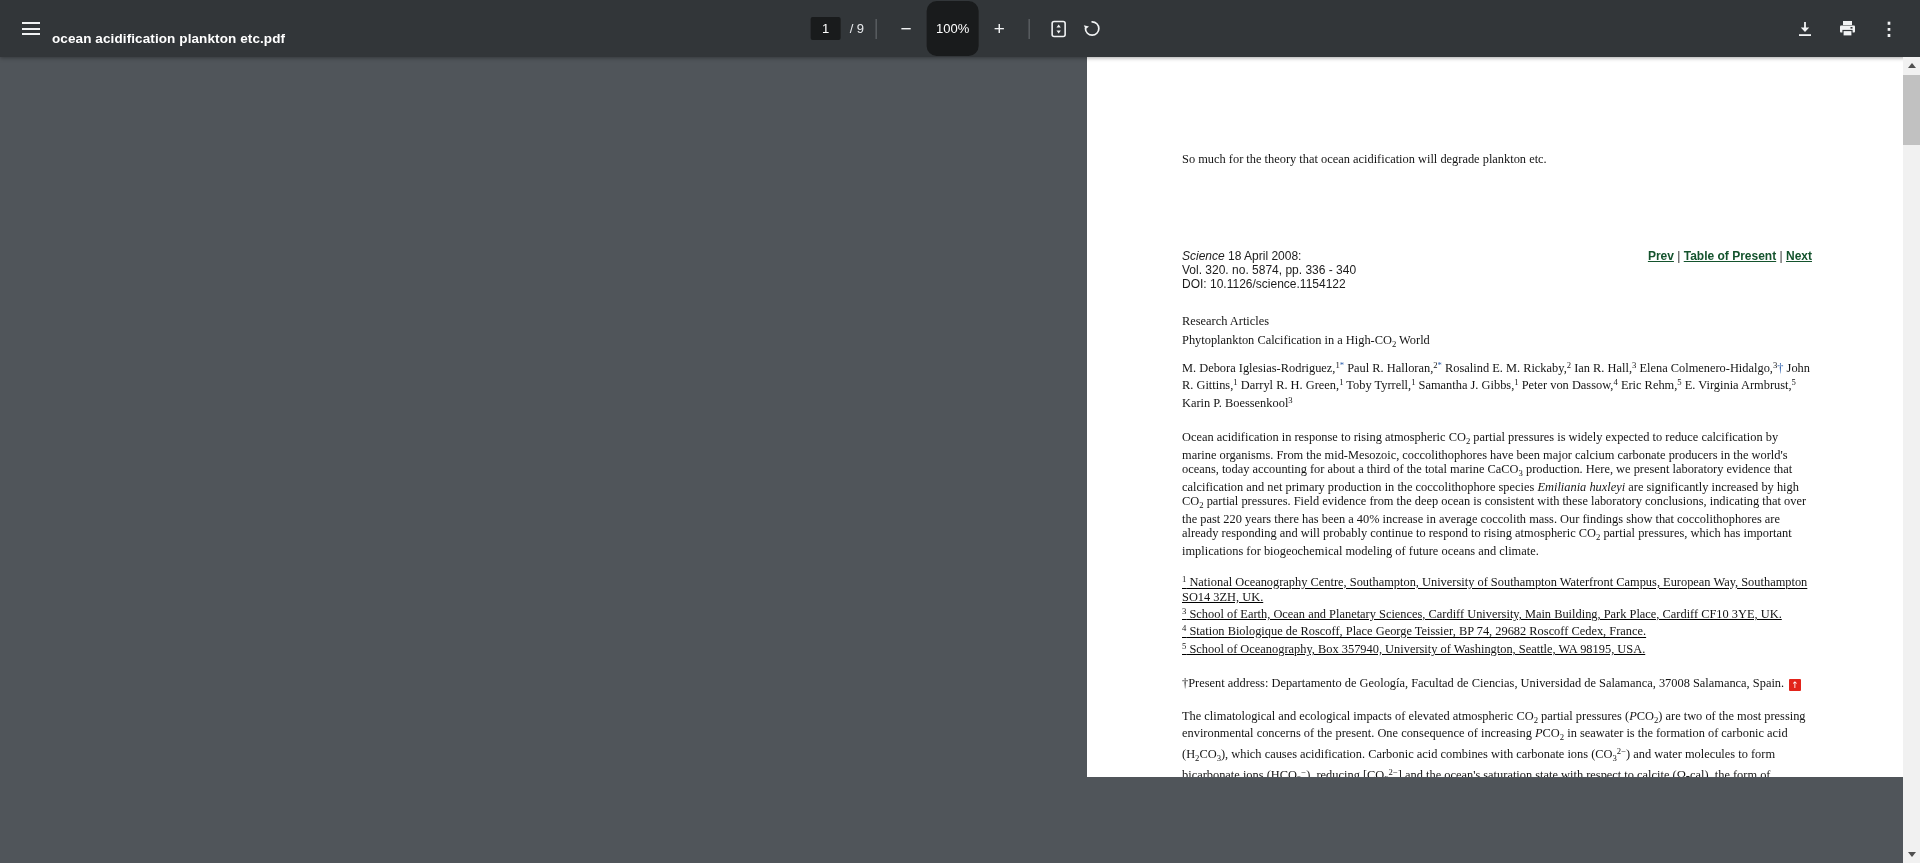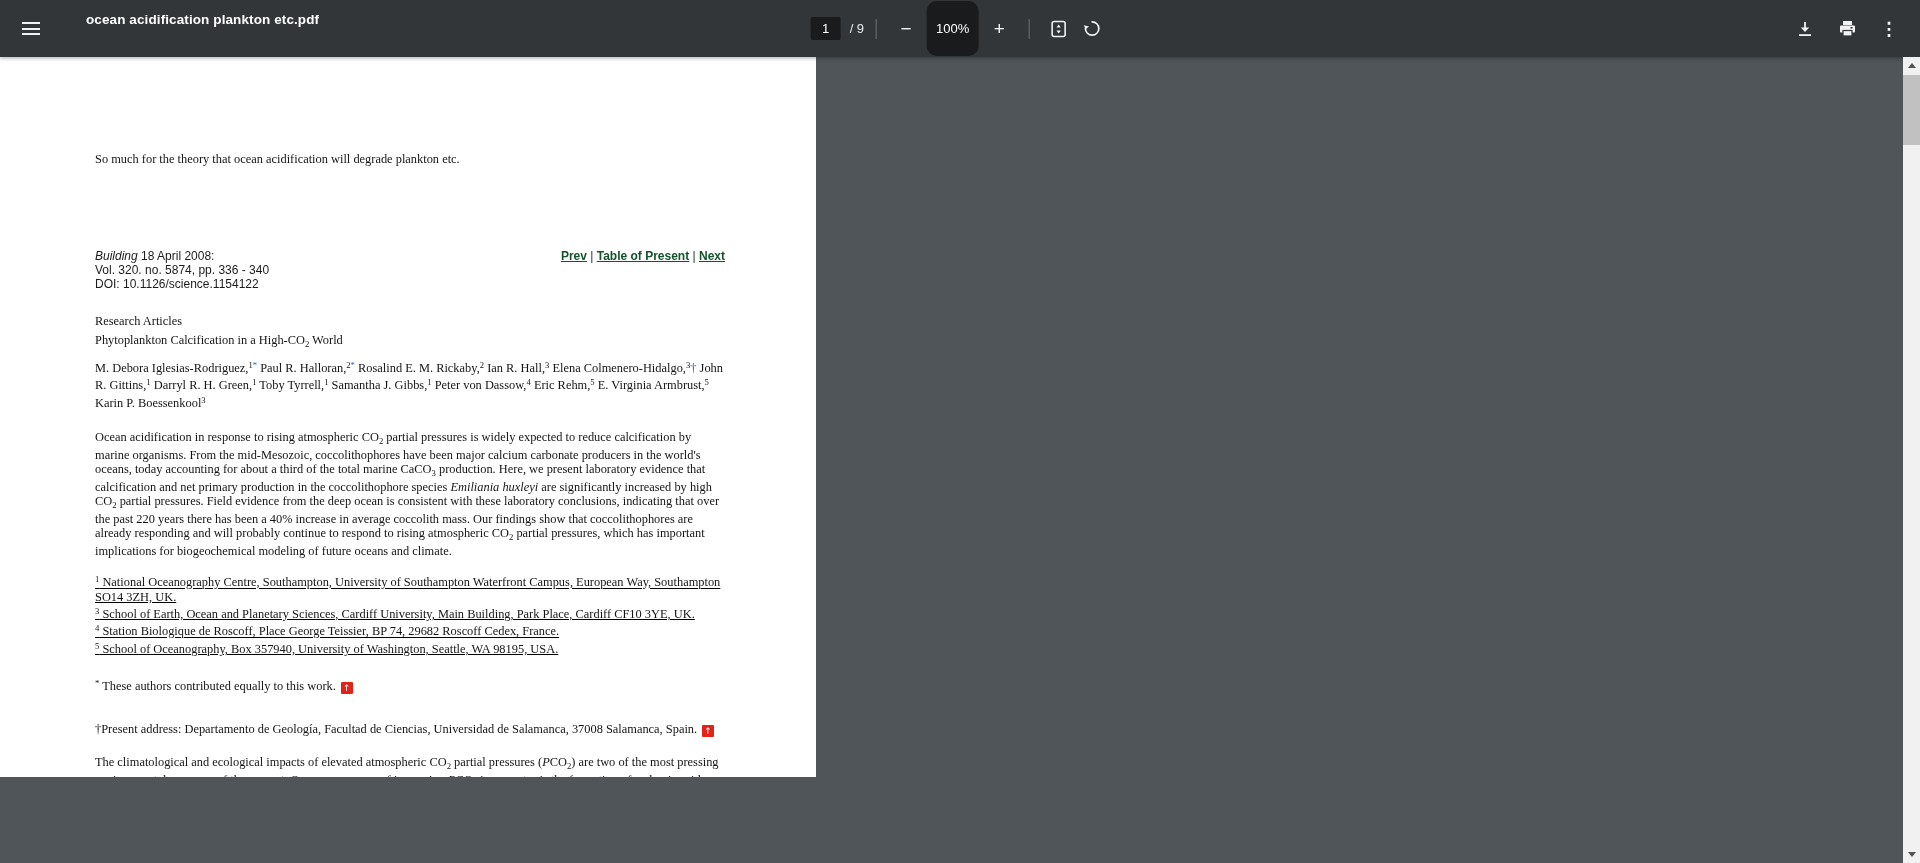--- a/index.html
+++ b/index.html
@@ -3,21 +3,21 @@
 <meta charset="utf-8">
 <style>
   * { margin:0; padding:0; box-sizing:border-box; }
   html,body { width:1920px; height:863px; overflow:hidden; background:#50555a;
               font-family:"Liberation Sans", sans-serif; }
 
   
   .toolbar { position:fixed; top:0; left:0; width:1920px; height:57px;
              background:#323639; display:flex; align-items:center;
              padding:0 14px; z-index:30; box-shadow:0 1px 4px rgba(0,0,0,.35); }
-  .tb-left { display:flex; align-items:flex-start; gap:38px; }
+  .tb-left { display:flex; align-items:flex-end; gap:4px; }
   .icon-btn { background:transparent; border:none; color:#f1f3f4; width:34px; height:34px;
               display:flex; align-items:center; justify-content:center; cursor:pointer;
               border-radius:50%; font-family:"Liberation Sans",sans-serif; }
   .hamburger { display:flex; flex-direction:column; gap:3.5px; }
   .hamburger i { display:block; width:18px; height:2px; background:#f1f3f4; }
   .doc-title { color:#ffffff; font-size:13.5px; font-weight:700; letter-spacing:.1px; }
 
   .tb-center { position:absolute; left:50%; transform:translateX(-50%);
                display:flex; align-items:center; height:57px; }
   .page-input { width:30px; height:23px; background:#191b1c; border:none; border-radius:2px;
@@ -27,21 +27,21 @@
   .tb-sep { width:1px; height:20px; background:#6c7074; margin:0 12px; }
   .glyph { font-size:19px; line-height:1; }
   .zoom-display { background:#191b1c; border-radius:10px; color:#fff; font-size:13px;
                   padding:20px 9px; margin:0 4px; }
   .tb-right { margin-left:auto; display:flex; align-items:center; gap:8px; }
   .tb-right .glyph { font-size:18px; font-weight:700; }
   svg.tbi { display:block; }
 
   
   .canvas { position:fixed; top:57px; left:0; width:1903px; height:720px;
-            background:#50555a; overflow:hidden; display:flex; justify-content:flex-start; }
+            background:#50555a; overflow:hidden; display:flex; justify-content:flex-end; }
   .page { width:816px; min-height:1120px; background:#ffffff; flex:0 0 auto;
           padding:95px 91px 40px 95px; }
   .serif { font-family:"Liberation Serif","DejaVu Serif",serif; font-size:12.4px;
            line-height:14.2px; color:#141414; }
   .sans  { font-family:"Liberation Sans",sans-serif; font-size:12px;
            line-height:13.8px; color:#1c1c1c; }
 
   .headline { margin-bottom:84px; }
   .cite-row { display:flex; justify-content:space-between; align-items:flex-start; }
   .nav a { color:#14532d; font-weight:700; text-decoration:underline; cursor:pointer; }
@@ -138,42 +138,41 @@
   </div>
 </header>
 
 <main class="canvas">
   <div class="page">
 
     <p class="serif headline">So much for the theory that ocean acidification will degrade plankton etc.</p>
 
     <div class="cite-row">
       <div class="sans">
-        <div><span class="i">Building</span> 18 April 2008:</div>
+        <div><span class="i">Science</span> 18 April 2008:</div>
         <div>Vol. 320. no. 5874, pp. 336 - 340</div>
         <div>DOI: 10.1126/science.1154122</div>
       </div>
       <div class="sans nav">
         <a>Prev</a><span class="nsep"> | </span><a>Table of Present</a><span class="nsep"> | </span><a>Next</a>
       </div>
     </div>
 
     <p class="serif section">Research Articles</p>
     <p class="serif title">Phytoplankton Calcification in a High-CO<span class="sub">2</span> World</p>
     <p class="serif authors">M. Debora Iglesias-Rodriguez,<span class="sup">1</span><span class="sup link">*</span> Paul R. Halloran,<span class="sup">2</span><span class="sup link">*</span> Rosalind E. M. Rickaby,<span class="sup">2</span> Ian R. Hall,<span class="sup">3</span> Elena Colmenero-Hidalgo,<span class="sup">3</span><span class="link">†</span> John R. Gittins,<span class="sup">1</span> Darryl R. H. Green,<span class="sup">1</span> Toby Tyrrell,<span class="sup">1</span> Samantha J. Gibbs,<span class="sup">1</span> Peter von Dassow,<span class="sup">4</span> Eric Rehm,<span class="sup">5</span> E. Virginia Armbrust,<span class="sup">5</span> Karin P. Boessenkool<span class="sup">3</span></p>
     <p class="serif abstract">Ocean acidification in response to rising atmospheric CO<span class="sub">2</span> partial pressures is widely expected to reduce calcification by marine organisms. From the mid-Mesozoic, coccolithophores have been major calcium carbonate producers in the world's oceans, today accounting for about a third of the total marine CaCO<span class="sub">3</span> production. Here, we present laboratory evidence that calcification and net primary production in the coccolithophore species <span class="i">Emiliania huxleyi</span> are significantly increased by high CO<span class="sub">2</span> partial pressures. Field evidence from the deep ocean is consistent with these laboratory conclusions, indicating that over the past 220 years there has been a 40% increase in average coccolith mass. Our findings show that coccolithophores are already responding and will probably continue to respond to rising atmospheric CO<span class="sub">2</span> partial pressures, which has important implications for biogeochemical modeling of future oceans and climate.</p>
 
     <div class="affils">
       <p class="serif"><span class="sup">1</span> National Oceanography Centre, Southampton, University of Southampton Waterfront Campus, European Way, Southampton SO14 3ZH, UK.</p>
       <p class="serif"><span class="sup">3</span> School of Earth, Ocean and Planetary Sciences, Cardiff University, Main Building, Park Place, Cardiff CF10 3YE, UK.</p>
       <p class="serif"><span class="sup">4</span> Station Biologique de Roscoff, Place George Teissier, BP 74, 29682 Roscoff Cedex, France.</p>
       <p class="serif"><span class="sup">5</span> School of Oceanography, Box 357940, University of Washington, Seattle, WA 98195, USA.</p>
     </div>
 
-    <p class="serif footnote"><span><span class="sup">*</span> These authors contributed equally to this work.</span><span class="fn-icon">↑</span></p>
 
     <p class="serif footnote"><span>†Present address: Departamento de Geología, Facultad de Ciencias, Universidad de Salamanca, 37008 Salamanca, Spain.</span><span class="fn-icon">↑</span></p>
 
     <p class="serif bodytext">The climatological and ecological impacts of elevated atmospheric CO<span class="sub">2</span> partial pressures (<span class="i">P</span>CO<span class="sub">2</span>) are two of the most pressing environmental concerns of the present. One consequence of increasing <span class="i">P</span>CO<span class="sub">2</span> in seawater is the formation of carbonic acid (H<span class="sub">2</span>CO<span class="sub">3</span>), which causes acidification. Carbonic acid combines with carbonate ions (CO<span class="sub">3</span><span class="sup">2−</span>) and water molecules to form bicarbonate ions (HCO<span class="sub">3</span><span class="sup">−</span>), reducing [CO<span class="sub">3</span><span class="sup">2−</span>] and the ocean's saturation state with respect to calcite (Ω-cal), the form of calcium carbonate (CaCO<span class="sub">3</span>) produced by coccolithophores. Elevated <span class="i">P</span>CO<span class="sub">2</span> also causes an increase in [HCO<span class="sub">3</span><span class="sup">−</span>], the source of carbon for calcification in coccolithophores (Ca<span class="sup">2+</span> +2HCO<span class="sup">−</span> →CaCO + CO + HO) (<span class="i link u">1</span>). Thus, calcification is probably affected by increasing CO. The precipitation from seawater of CaCO, a basic substance, lowers pH. For this reason, and because a greater fraction of dissolved inorganic carbon {DIC, the sum of HCO, CO, and aqueous CO [CO(aq)]} is present as CO(aq) at low pH, the formation of CaCO in seawater stimulates an increase in the concentration of CO(aq) and promotes its outgassing. Consequently, a decrease in marine calcification without a concomitant decrease in organic carbon export would lead to an increased drawdown of atmospheric CO.</p>
   </div>
 </main>
 
 <div class="scrollbar">
   <div class="sb-btn up">
       <span class="tri-up"></span>

